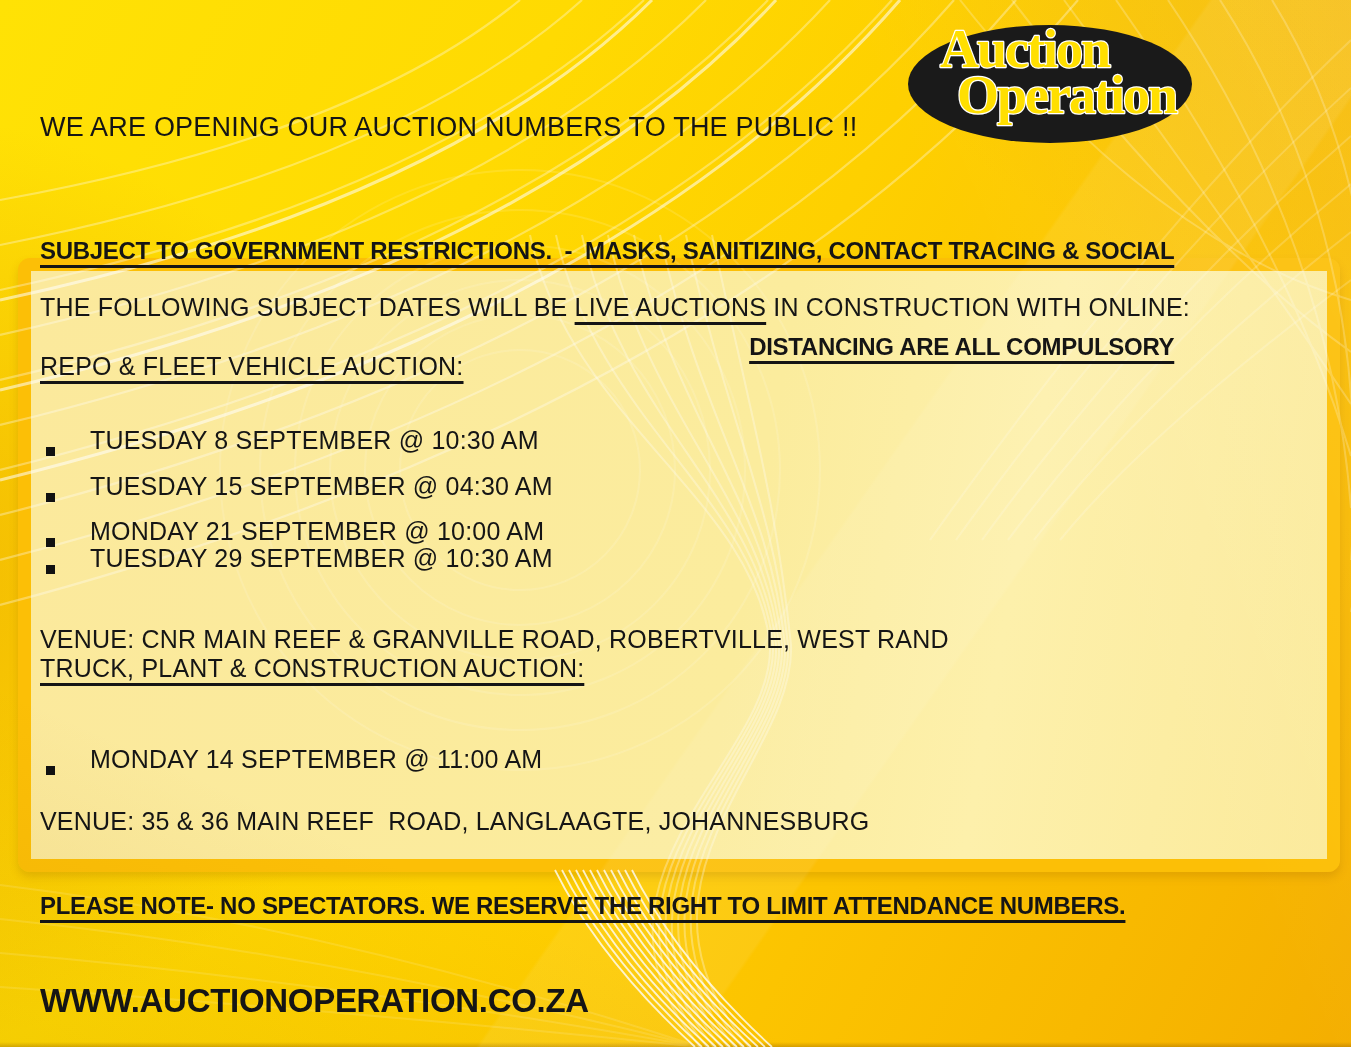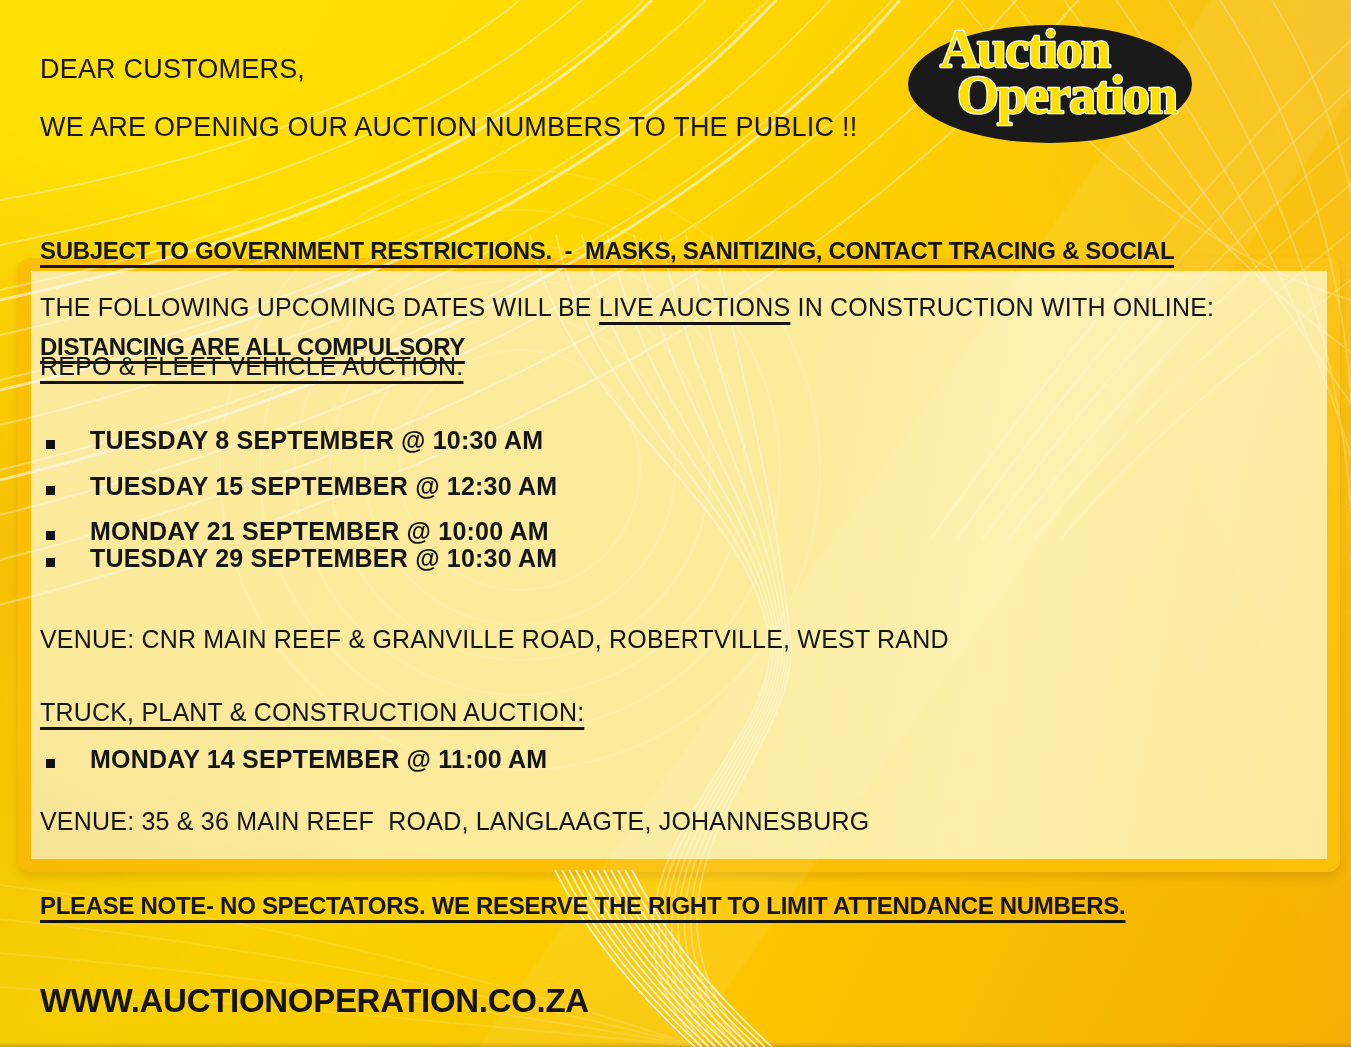--- a/index.html
+++ b/index.html
@@ -27,23 +27,23 @@
   .swirls{position:absolute; inset:0; z-index:4; pointer-events:none;}
   .panel{
     position:absolute; z-index:2; left:18px; top:258px; width:1322px; height:614px;
     box-sizing:border-box; border:13px solid var(--panel-border); border-radius:12px;
     background:linear-gradient(100deg, #fbe99c 0%, var(--panel-fill) 55%, #fdf0ab 74%, #fbea9b 100%);
     box-shadow:0 5px 9px rgba(150,90,0,0.22);
   }
   .line{position:absolute; left:40px; z-index:6; font-size:25px; line-height:32px;
         white-space:pre; letter-spacing:0.2px;}
   .big{font-size:27px;}
-  .bold{font-weight:700; font-size:24px; letter-spacing:-0.3px;}
+  .bold{font-weight:700; font-size:24px; letter-spacing:-0.3px;text-align:right;}
   .ul{text-decoration:underline; text-decoration-thickness:3px; text-underline-offset:6px;}
-  .bullet-row{position:absolute; left:46px; z-index:6; display:flex; align-items:center;font-weight:bold;}
+  .bullet-row{position:absolute; left:46px; z-index:6; display:flex; align-items:flex-end;}
   .sq{width:9px; height:9px; background:#111; margin-top:8px; margin-right:35px; flex:none;}
   .bullet-row .line-text{font-size:25px; line-height:32px; white-space:pre; letter-spacing:0.2px;}
   .logo{position:absolute; z-index:6; left:900px; top:14px; width:300px; height:140px;}
 </style>
 </head>
 <body>
 
 <div class="page">
 
   <svg class="swirls" viewBox="0 0 1351 1047" fill="none" xmlns="http://www.w3.org/2000/svg">
@@ -124,51 +124,50 @@
   <div class="shade-overlay"></div>
 
   <svg class="logo" viewBox="0 0 300 140" xmlns="http://www.w3.org/2000/svg">
     <ellipse cx="150" cy="70" rx="142" ry="59" fill="#1a1a1a"></ellipse>
     <text x="40" y="53" font-family="Liberation Serif, serif" font-weight="bold" font-size="54" fill="#ffdf00" stroke="#ffffff" stroke-width="2.4" stroke-linejoin="round" paint-order="stroke" letter-spacing="-2">Auction</text>
     <text x="57" y="99" font-family="Liberation Serif, serif" font-weight="bold" font-size="54" fill="#ffdf00" stroke="#ffffff" stroke-width="2.4" stroke-linejoin="round" paint-order="stroke" letter-spacing="-2">Operation</text>
   </svg>
 
   <div class="panel"></div>
 
-  <div class="line big" style="top:53px">DEAR CUSTOMERS,</div>
   <div class="line big" style="top:111px">WE ARE OPENING OUR AUCTION NUMBERS TO THE PUBLIC !!</div>
   <div class="line bold" style="top:171px">
     <div class="ul">SUBJECT TO GOVERNMENT RESTRICTIONS.  -  MASKS, SANITIZING, CONTACT TRACING &amp; SOCIAL</div>
     <div class="ul">DISTANCING ARE ALL COMPULSORY</div>
   </div>
 
-  <div class="line" style="top:291px"><span>THE FOLLOWING UPCOMING DATES WILL BE </span><span class="ul">LIVE AUCTIONS</span><span> IN CONSTRUCTION WITH ONLINE:</span></div>
+  <div class="line" style="top:291px"><span>THE FOLLOWING SUBJECT DATES WILL BE </span><span class="ul">LIVE AUCTIONS</span><span> IN CONSTRUCTION WITH ONLINE:</span></div>
 
   <div class="line ul" style="top:350px">REPO &amp; FLEET VEHICLE AUCTION:</div>
 
   <div class="bullet-row" style="top:424px">
     <span class="sq"></span>
     <span class="line-text">TUESDAY 8 SEPTEMBER @ 10:30 AM</span>
   </div>
   <div class="bullet-row" style="top:470px">
     <span class="sq"></span>
-    <span class="line-text">TUESDAY 15 SEPTEMBER @ 12:30 AM</span>
+    <span class="line-text">TUESDAY 15 SEPTEMBER @ 04:30 AM</span>
   </div>
   <div class="bullet-row" style="top:515px">
     <span class="sq"></span>
     <span class="line-text">MONDAY 21 SEPTEMBER @ 10:00 AM</span>
   </div>
   <div class="bullet-row" style="top:542px">
     <span class="sq"></span>
     <span class="line-text">TUESDAY 29 SEPTEMBER @ 10:30 AM</span>
   </div>
 
   <div class="line" style="top:623px">VENUE: CNR MAIN REEF &amp; GRANVILLE ROAD, ROBERTVILLE, WEST RAND</div>
 
-  <div class="line ul" style="top:696px">TRUCK, PLANT &amp; CONSTRUCTION AUCTION:</div>
+  <div class="line ul" style="top:652px">TRUCK, PLANT &amp; CONSTRUCTION AUCTION:</div>
 
   <div class="bullet-row" style="top:743px">
     <span class="sq"></span>
     <span class="line-text">MONDAY 14 SEPTEMBER @ 11:00 AM</span>
   </div>
 
   <div class="line" style="top:805px">VENUE: 35 &amp; 36 MAIN REEF  ROAD, LANGLAAGTE, JOHANNESBURG</div>
 
   <div class="line bold ul" style="top:890px">PLEASE NOTE- NO SPECTATORS. WE RESERVE THE RIGHT TO LIMIT ATTENDANCE NUMBERS.</div>
   <div class="line bold" style="top:985px; font-size:33px">WWW.AUCTIONOPERATION.CO.ZA</div>

